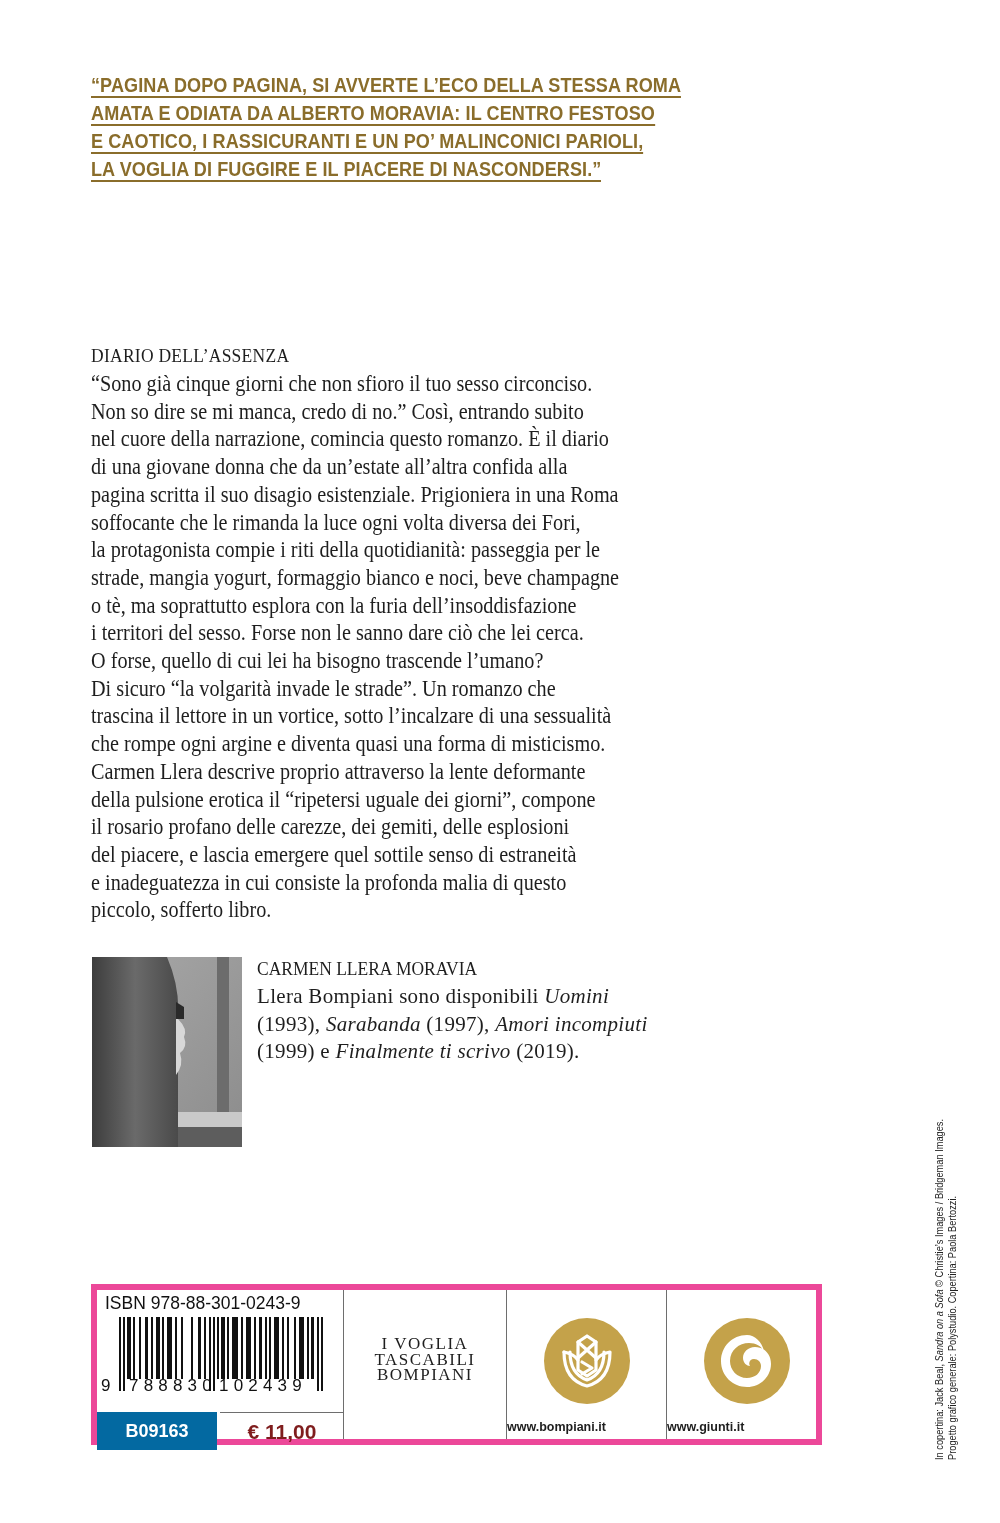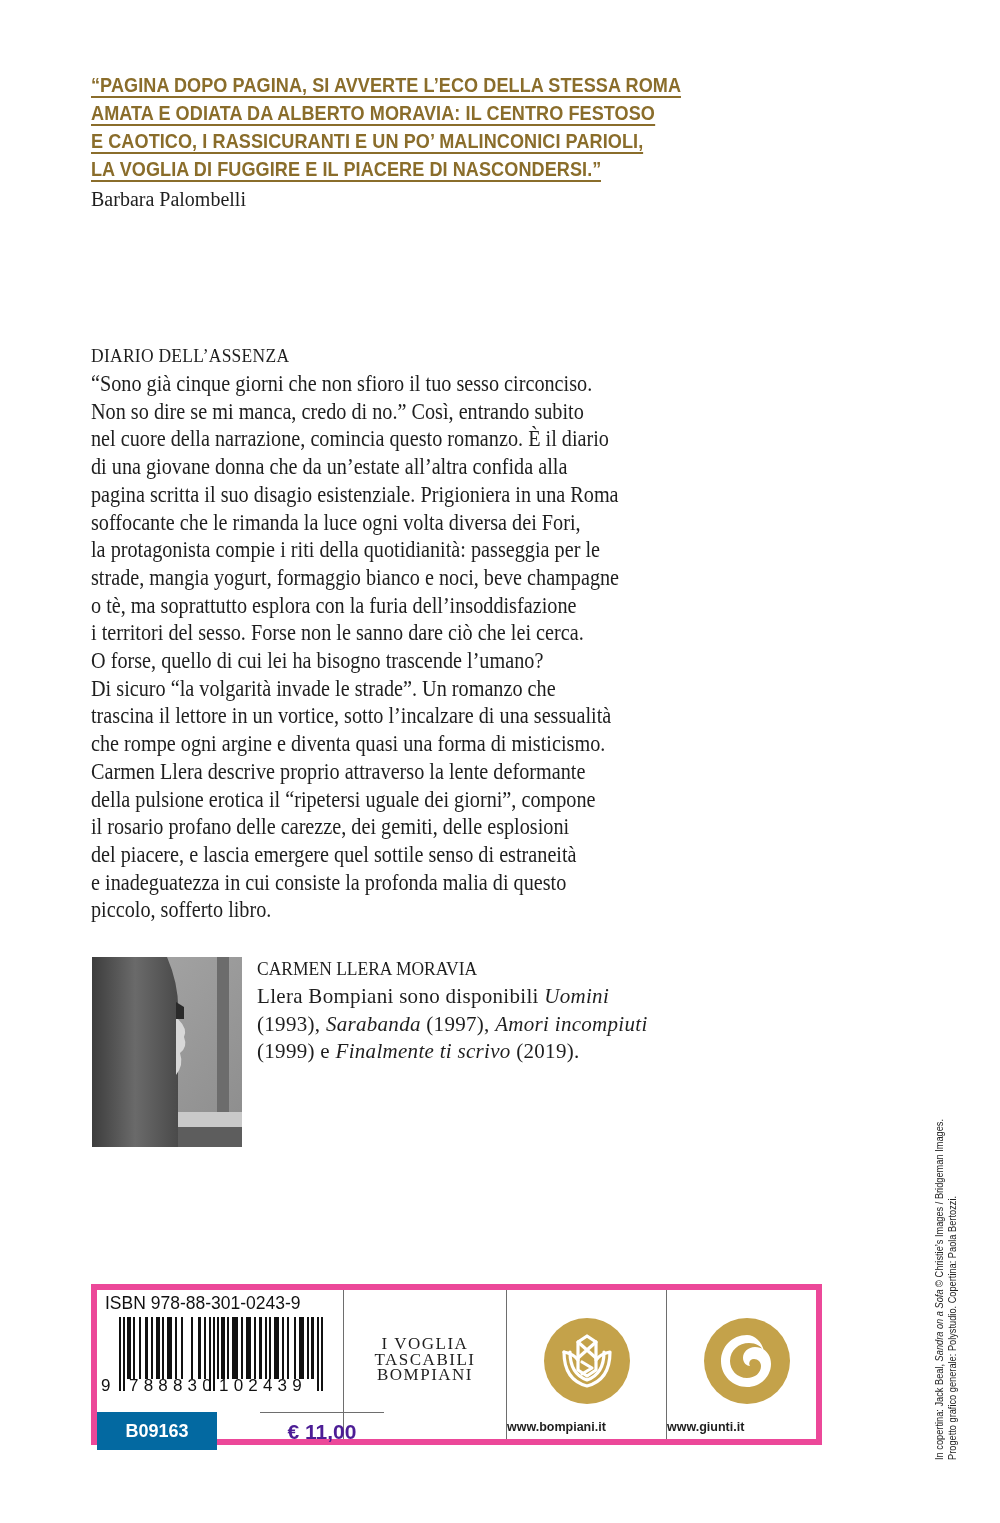--- a/index.html
+++ b/index.html
@@ -28,42 +28,41 @@
   #bottom-box { left:91px; top:1284px; width:731px; height:161px; border:6px solid #ec4899; box-sizing:border-box; }
   .cell { position:absolute; top:0; bottom:0; border-right:1px solid #6e6e6e; box-sizing:border-box; }
   #cell-isbn { left:0; width:247px; }
   #cell-series { left:247px; width:163px; }
   #cell-bompiani { left:410px; width:160px; }
   #cell-giunti { left:570px; width:160px; border-right:none; }
 
   #isbn-text { position:absolute; left:8px; top:3px; font-family:"Liberation Sans", sans-serif; font-size:17.5px; color:#111; white-space:nowrap; }
   #barcode { position:absolute; left:4px; top:27px; width:238px; height:74px; }
   #code-box { position:absolute; left:0; top:122px; width:120px; height:38px; background:#0369a1; color:#fff; font-family:"Liberation Sans", sans-serif; font-weight:bold; font-size:18px; display:flex; align-items:center; justify-content:center; }
-  #price-box { position:absolute; left:123px; top:122px; width:124px; height:38px; border-top:1px solid #6e6e6e; box-sizing:border-box; font-family:"Liberation Sans", sans-serif; font-weight:bold; font-size:21px; color:#4c1d95; display:flex; align-items:center; justify-content:center;margin-left:40px; }
+  #price-box { position:absolute; left:123px; top:122px; width:124px; height:38px; border-top:1px solid #6e6e6e; box-sizing:border-box; font-family:"Liberation Sans", sans-serif; font-weight:bold; font-size:21px; color:#7f1d1d; display:flex; align-items:center; justify-content:center; }
 
   #series-title { position:absolute; left:0; right:0; top:46px; text-align:center; font-family:"Liberation Serif", serif; font-size:17px; line-height:15.5px; letter-spacing:1.5px; color:#1e1e1e; }
   #series-title div { display:block; }
 
   .logo { position:absolute; left:37px; top:28px; width:86px; height:86px; border-radius:50%; background:#c4a24a; }
   .logo svg { width:86px; height:86px; display:block; }
   .url { position:absolute; left:0; right:0; top:130px; font-family:"Liberation Sans", sans-serif; font-weight:bold; font-size:12.5px; color:#1e1e1e; }
 
   
   #credits { left:933px; top:1460px; transform:rotate(-90deg); transform-origin:left top; width:420px; font-family:"Liberation Sans", sans-serif; font-size:10.5px; line-height:13px; color:#222; white-space:nowrap; }
   #credits span.l { display:block; transform:scaleX(0.88); transform-origin:left center; }
 </style>
 </head>
 <body>
 
 <div id="quote" class="abs">
   <div class="q-line"><span>“PAGINA DOPO PAGINA, SI AVVERTE L’ECO DELLA STESSA ROMA</span></div>
   <div class="q-line"><span>AMATA E ODIATA DA ALBERTO MORAVIA: IL CENTRO FESTOSO</span></div>
   <div class="q-line"><span>E CAOTICO, I RASSICURANTI E UN PO’ MALINCONICI PARIOLI,</span></div>
   <div class="q-line"><span>LA VOGLIA DI FUGGIRE E IL PIACERE DI NASCONDERSI.”</span></div>
-  <div id="quote-author">Barbara Palombelli</div>
 </div>
 
 <div id="synopsis" class="abs">
   <div class="sec-title">DIARIO DELL’ASSENZA</div>
   <div class="body-line">“Sono già cinque giorni che non sfioro il tuo sesso circonciso.</div>
   <div class="body-line">Non so dire se mi manca, credo di no.” Così, entrando subito</div>
   <div class="body-line">nel cuore della narrazione, comincia questo romanzo. È il diario</div>
   <div class="body-line">di una giovane donna che da un’estate all’altra confida alla</div>
   <div class="body-line">pagina scritta il suo disagio esistenziale. Prigioniera in una Roma</div>
   <div class="body-line">soffocante che le rimanda la luce ogni volta diversa dei Fori,</div>

